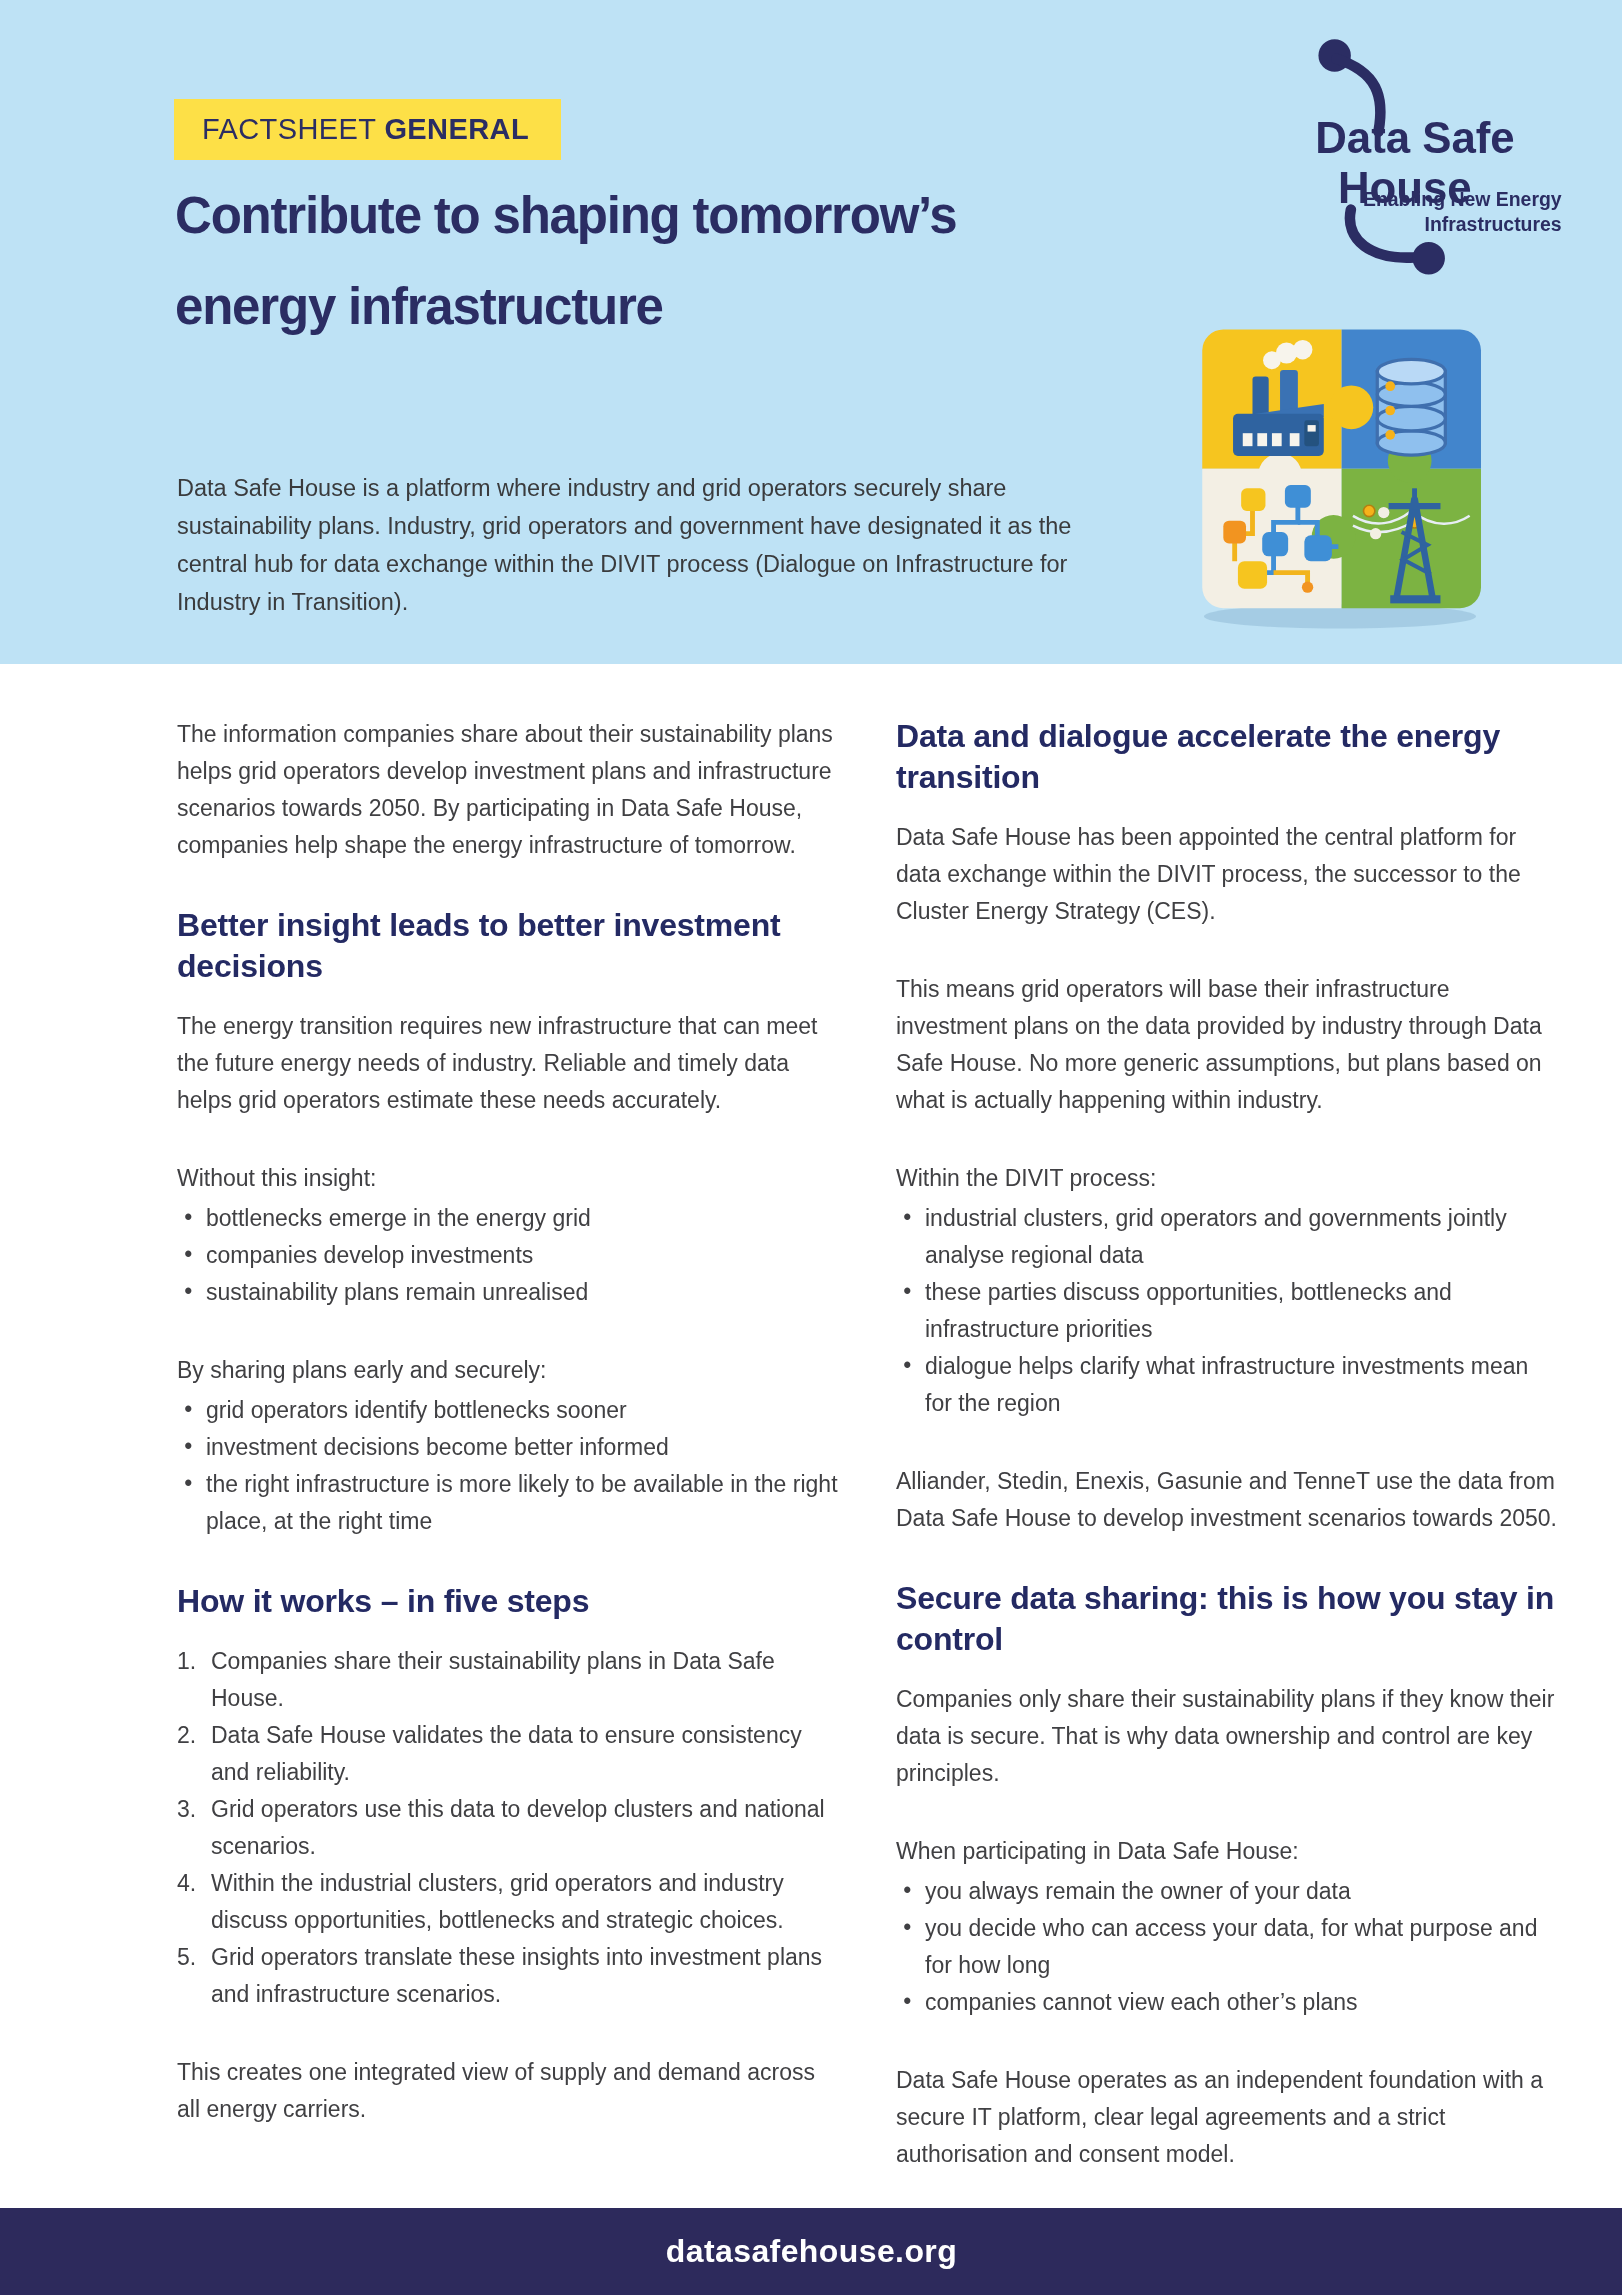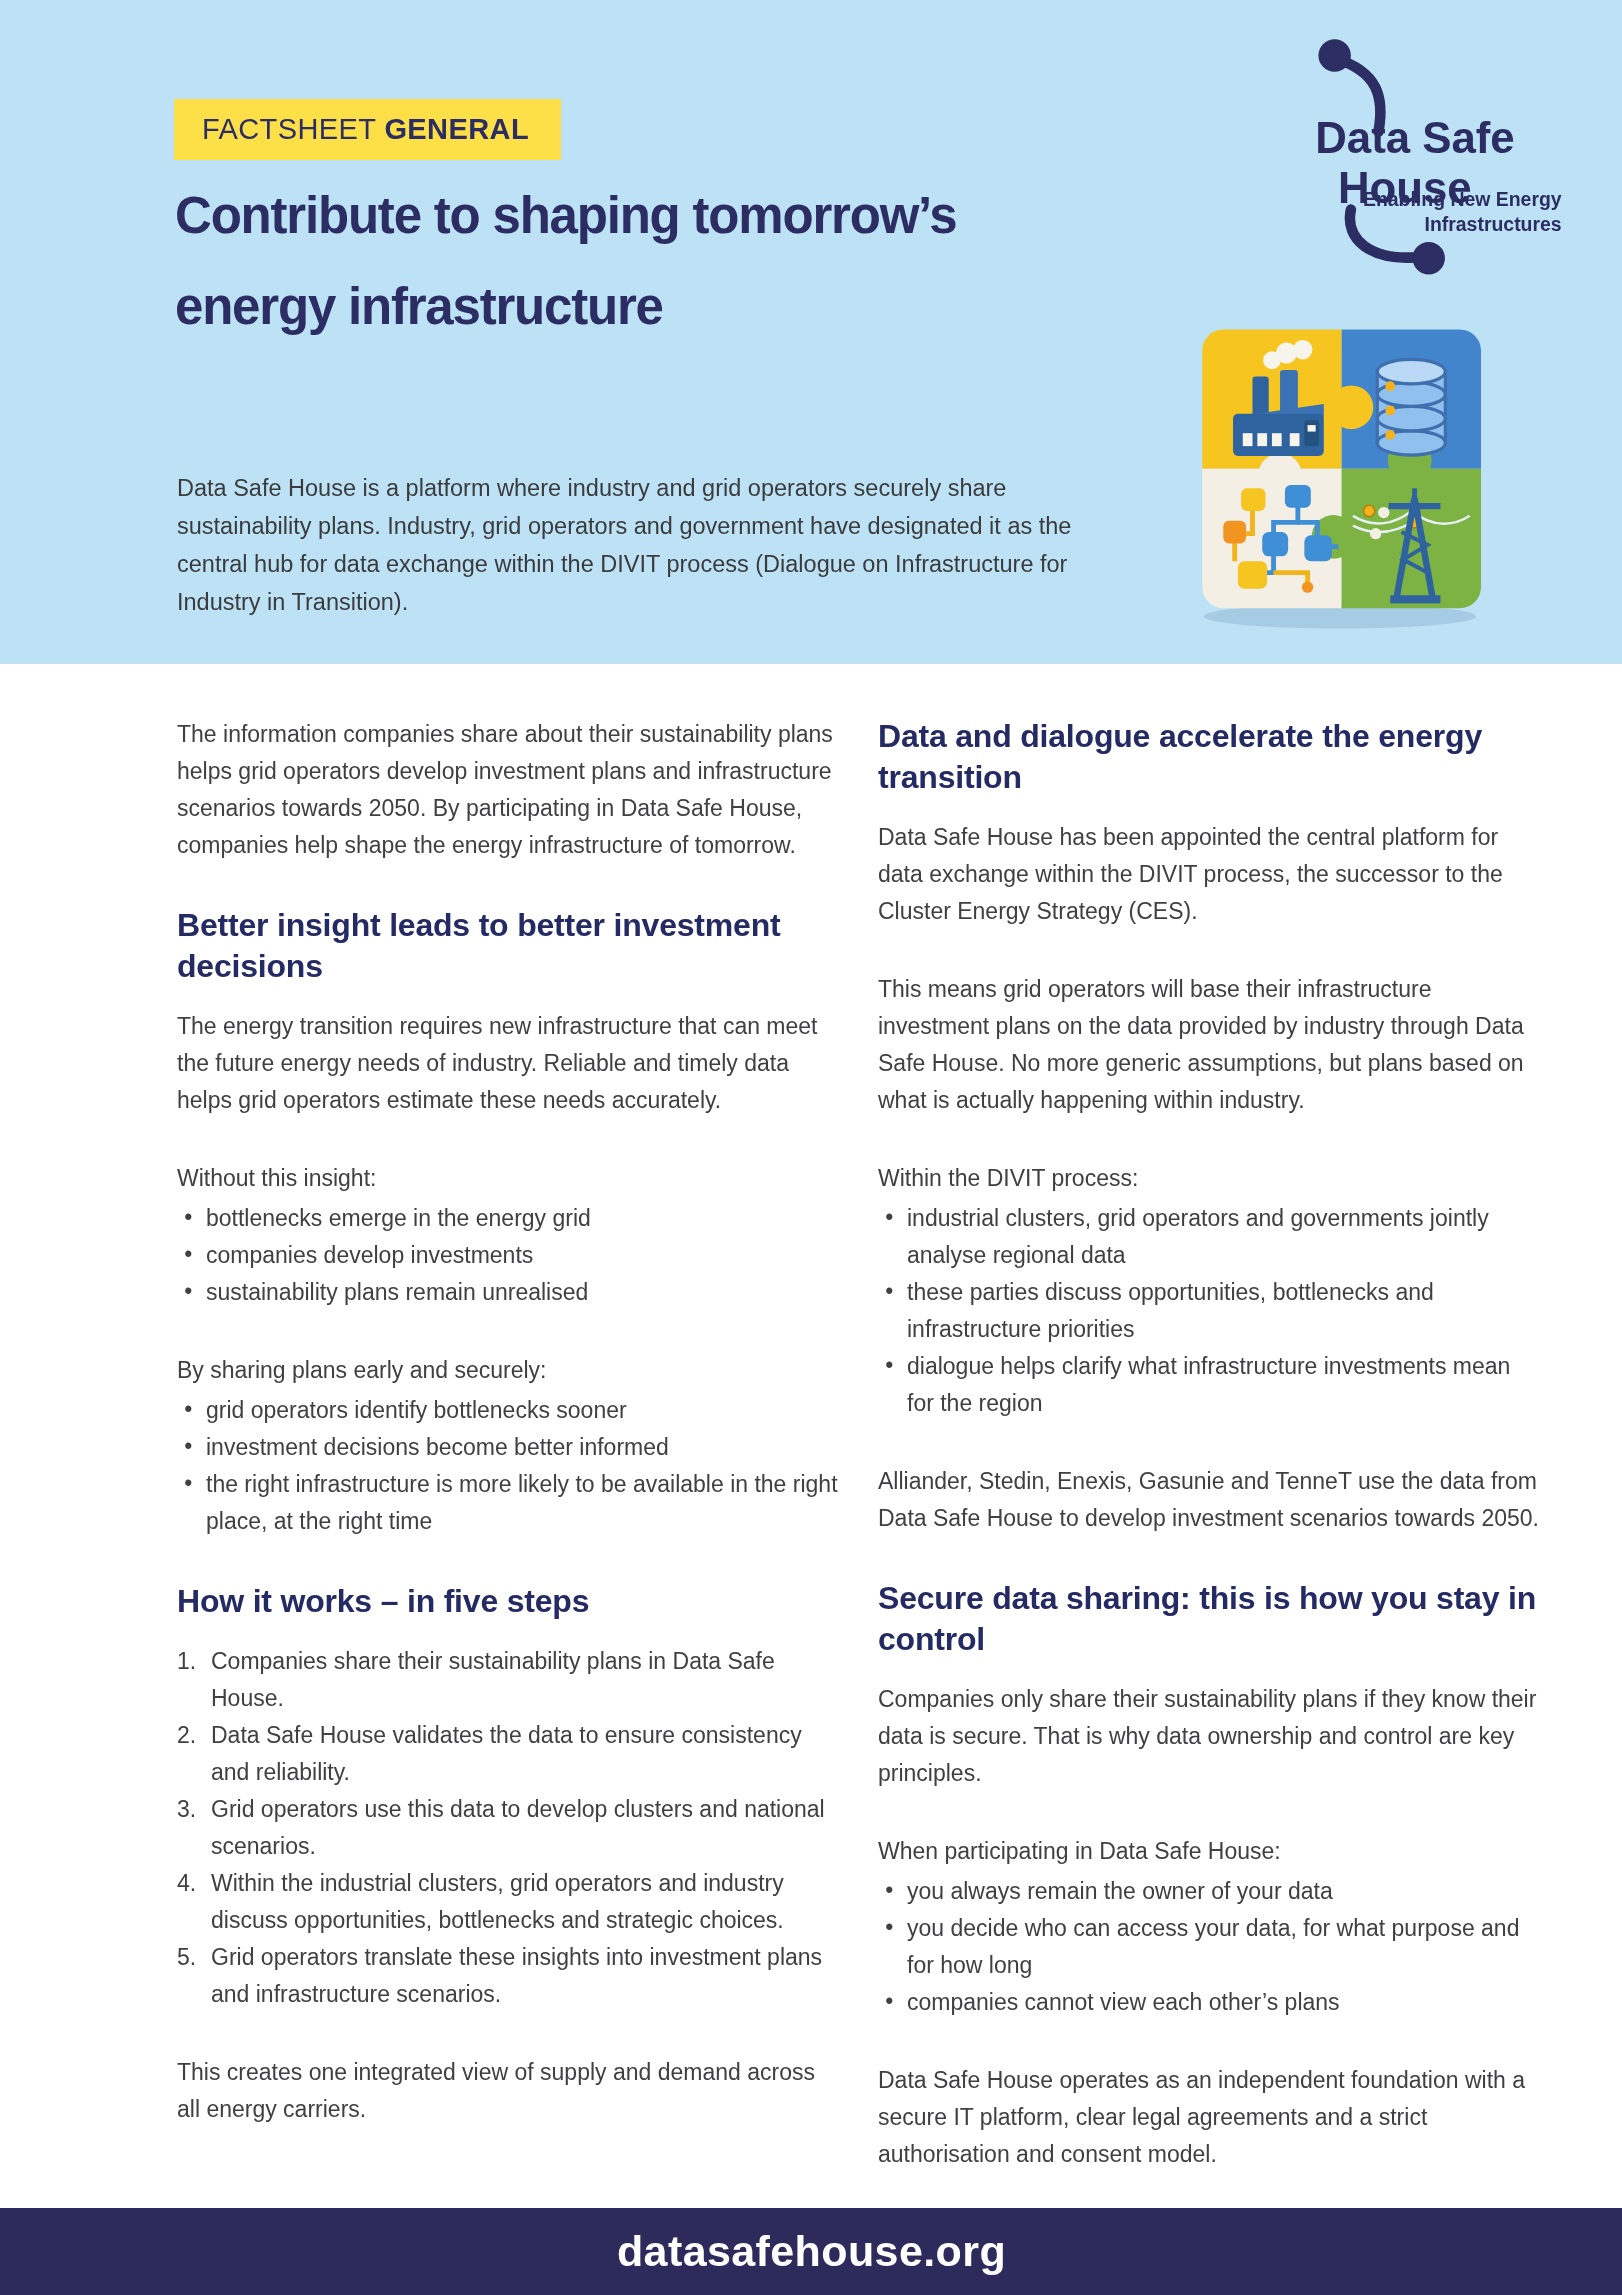--- a/index.html
+++ b/index.html
@@ -16,37 +16,37 @@
          font-size:51px;line-height:91px;font-weight:700;color:#2b2d63;letter-spacing:-1.2px;}
   .intro{position:absolute;left:177px;top:469px;width:966px;margin:0;
          font-size:23.5px;line-height:38px;font-weight:400;color:#3a3b3d;}
   .logo{position:absolute;left:1286px;top:18px;width:300px;height:268px;}
   .logo text{font-family:"Liberation Sans",sans-serif;font-weight:700;fill:#2b2d63;}
   .logo .tagline{font-size:24px;}
   .puzzle{position:absolute;left:1186px;top:323px;width:308px;height:316px;}
 
   
   .content{position:absolute;left:0;top:664px;width:1623px;height:1545px;box-sizing:border-box;
-           display:flex;gap:36px;padding:52px 73px 0 177px;overflow:hidden;}
+           display:flex;gap:54px;padding:52px 73px 0 177px;overflow:hidden;}
   .col{flex:0 0 665px;width:665px;font-size:23px;line-height:37px;color:#404043;}
   .col > :first-child{margin-top:0;}
   .col p{margin:0 0 41px;}
   .col p.lead{margin:0 0 3.2px;}
   .col h2{font-size:32px;line-height:41px;color:#242a63;margin:3.2px 0 21px;letter-spacing:-0.2px;}
   .col ul,.col ol{list-style:none;margin:0 0 41px;padding:0;}
   .col ul li{position:relative;padding-left:29px;}
   .col ul li::before{content:"\2022";position:absolute;left:7.3px;top:-1.6px;color:#404043;}
   .col ol{counter-reset:step;}
   .col ol li{position:relative;padding-left:34px;}
   .col ol li::before{counter-increment:step;content:counter(step) ".";position:absolute;left:0;color:#404043;}
 
   
   .footer{position:absolute;left:0;bottom:0;width:1623px;height:87px;background:#2d2a5c;
           display:flex;align-items:center;justify-content:center;}
-  .footer a{color:#ffffff;font-size:43px;font-weight:700;text-decoration:none;letter-spacing:0.4px;}
+  .footer a{color:#ffffff;font-size:32px;font-weight:700;text-decoration:none;letter-spacing:0.4px;}
 </style>
 </head>
 <body>
 
 <div class="page">
 
   <header class="hero">
     <div class="badge">
       <span>FACTSHEET</span>
       <span class="bold">GENERAL</span>

